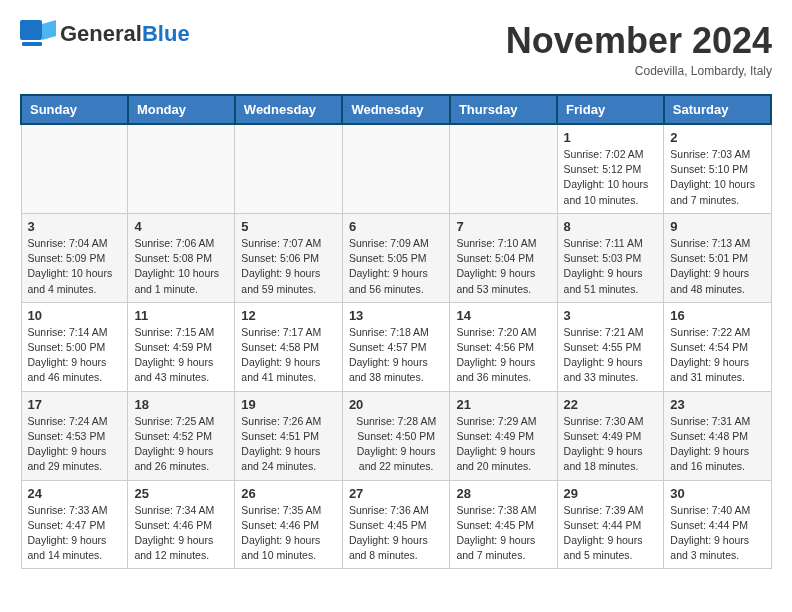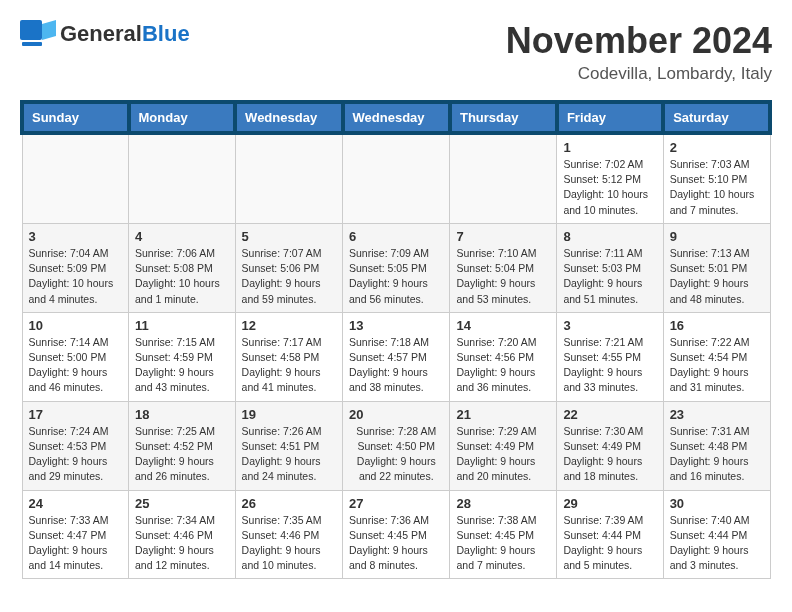--- a/index.html
+++ b/index.html
@@ -36,35 +36,35 @@
     }
     .title-area {
       text-align: right;
     }
     .month-title {
       font-size: 36px;
       font-weight: bold;
       color: #333;
     }
     .location {
-      font-size: 17px;
+      font-size: 12px;
       color: #555;
       margin-top: 2px;
     }
     .calendar {
       width: 100%;
       border-collapse: collapse;
     }
     .calendar th {
       background-color: #3a7abf;
       color: #fff;
       text-align: left;
       padding: 6px 8px;
       font-size: 13px;
-      border: 4px solid #0c4a6e;
+      border: 2px solid #0c4a6e;
       margin-top: 32px;
     }
     .calendar td {
       border: 1px solid #ccc;
       vertical-align: top;
       padding: 5px 6px;
       width: 108px;
       min-height: 80px;
       background: #fff;
       font-size: 11px;

